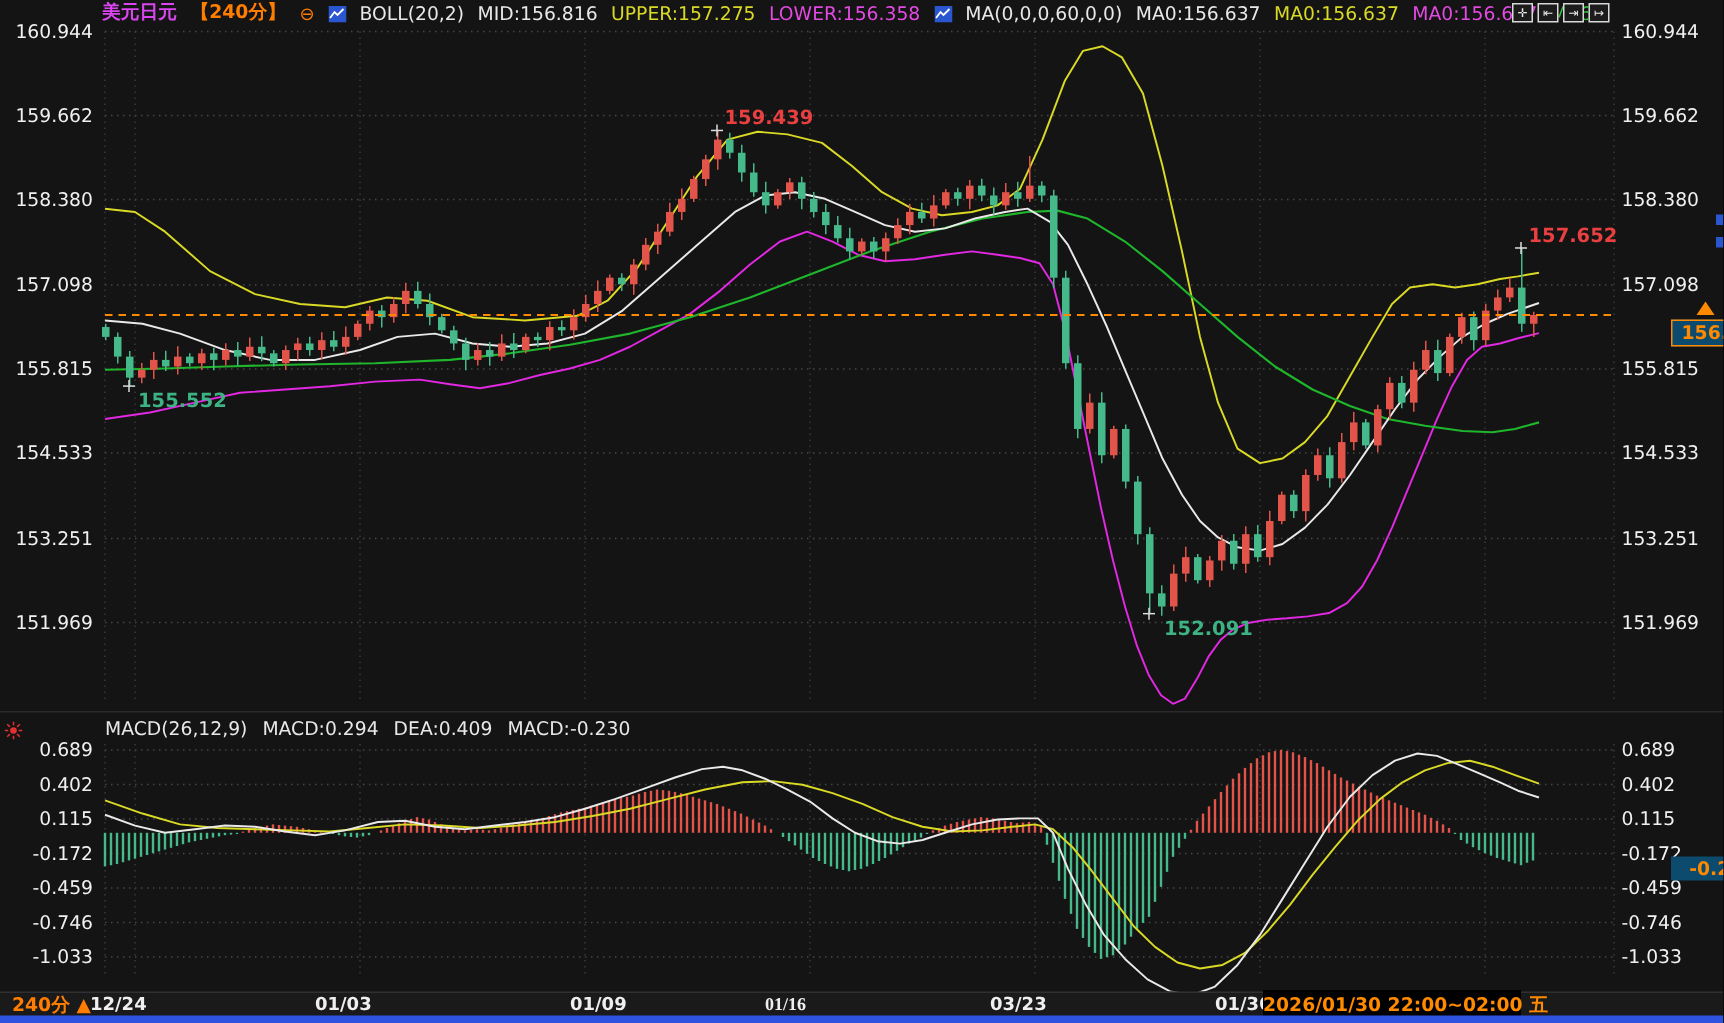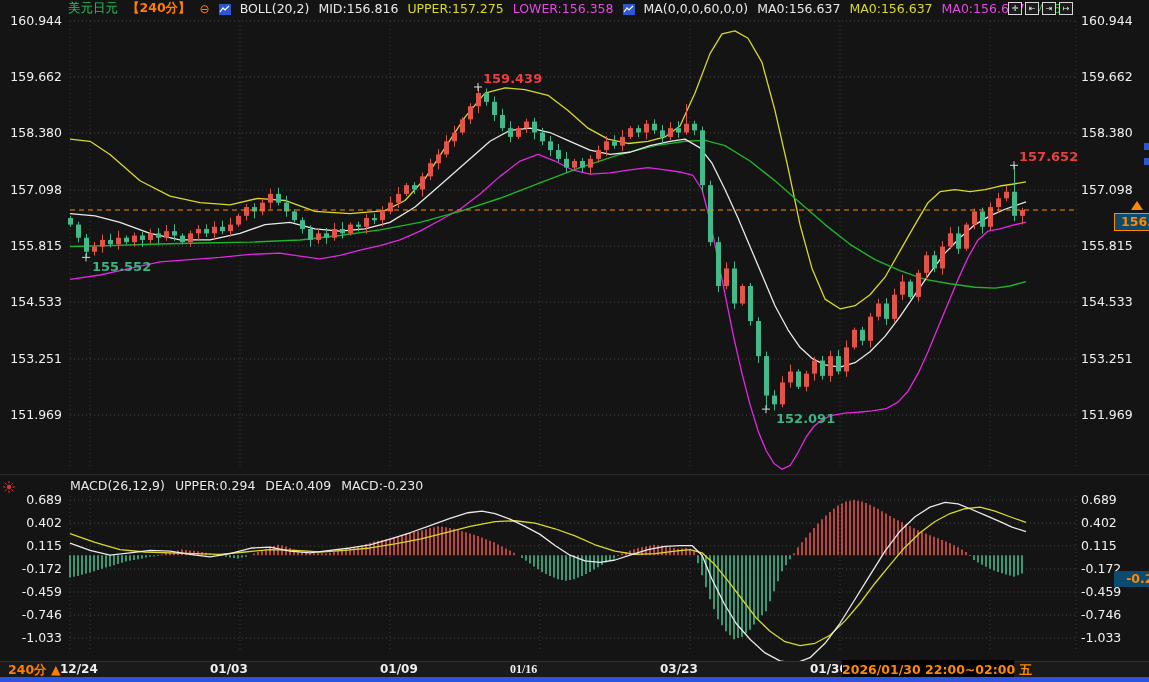--- a/index.html
+++ b/index.html
@@ -1,21 +1,21 @@
 <!DOCTYPE html>
 <html><head>
 <meta charset="utf-8">
 <style>
   html,body{margin:0;padding:0;background:#000;}
   .root{position:relative;width:1149px;height:682px;background:#141414;overflow:hidden;
         font-family:"DejaVu Sans","Liberation Sans",sans-serif;color:#e8e8e8;}
   
   .hdr{position:absolute;left:68px;top:1px;height:15px;display:flex;align-items:center;gap:9px;
        font-size:12.5px;white-space:nowrap;z-index:30;}
-  .hdr .sym{color:#22c55e;font-weight:normal;}
+  .hdr .sym{color:#d946ef;font-weight:bold;}
   .hdr .per{color:#ff7d00;font-weight:bold;}
   .hdr .minus{color:#ff7d00;font-size:12px;}
   .hdr .w{color:#e8e8e8;} .hdr .y{color:#d9d926;} .hdr .m{color:#e24ae2;} .hdr .g{color:#2fbf3a;}
   .miniic{display:inline-block;width:12px;height:11px;}
   
   .winct{position:absolute;right:76px;top:2px;display:flex;gap:3px;z-index:30;}
   .winct span{display:inline-block;width:12px;height:11px;border:1px solid #d8d8d8;color:#e8e8e8;
               font-size:8px;line-height:11px;text-align:center;background:#1c1c1c;}
   
   .tick{position:absolute;font-size:12.5px;color:#f0f0f0;height:16px;line-height:16px;z-index:5;}
@@ -663,21 +663,21 @@
           <line x1="9.5" y1="6" x2="12" y2="6"></line>
           <line x1="1.8" y1="1.8" x2="3.6" y2="3.6"></line>
           <line x1="8.4" y1="8.4" x2="10.2" y2="10.2"></line>
           <line x1="1.8" y1="10.2" x2="3.6" y2="8.4"></line>
           <line x1="8.4" y1="3.6" x2="10.2" y2="1.8"></line>
         </g>
       </svg>
   </span>
   <div class="mhdr">
     <span class="w">MACD(26,12,9)</span>
-    <span class="w">UPPER:0.294</span>
+    <span class="w">MACD:0.294</span>
     <span class="y">DEA:0.409</span>
     <span class="m">MACD:-0.230</span>
   </div>
 
   <div class="xrow"></div>
   <div class="perbox">240分 ▲</div>
   <div id="xlabs">
       <div class="xlab" style="left: 90px;">12/24</div>
       <div class="xlab" style="left: 240px;">01/03</div>
       <div class="xlab" style="left: 410px;">01/09</div>

